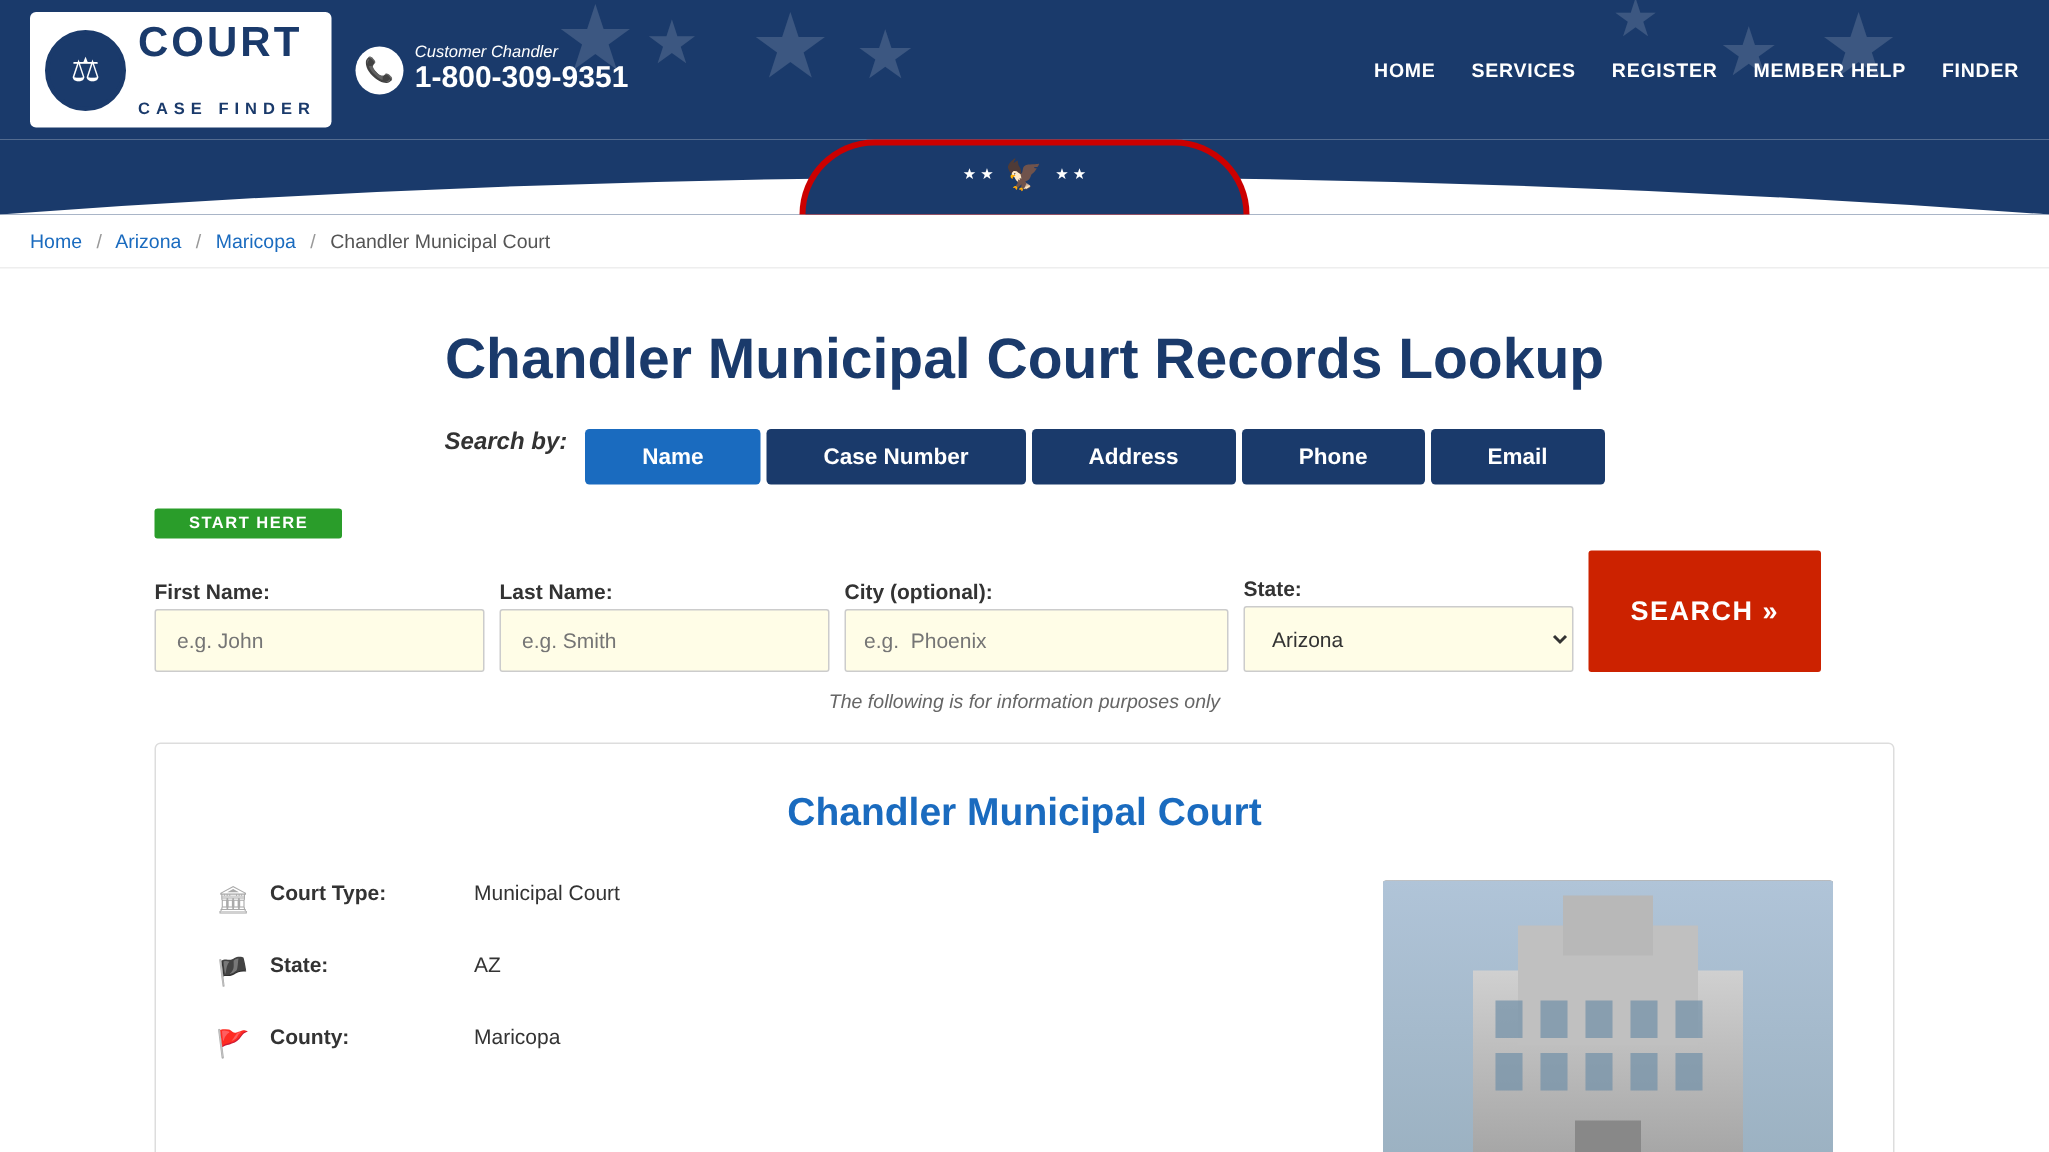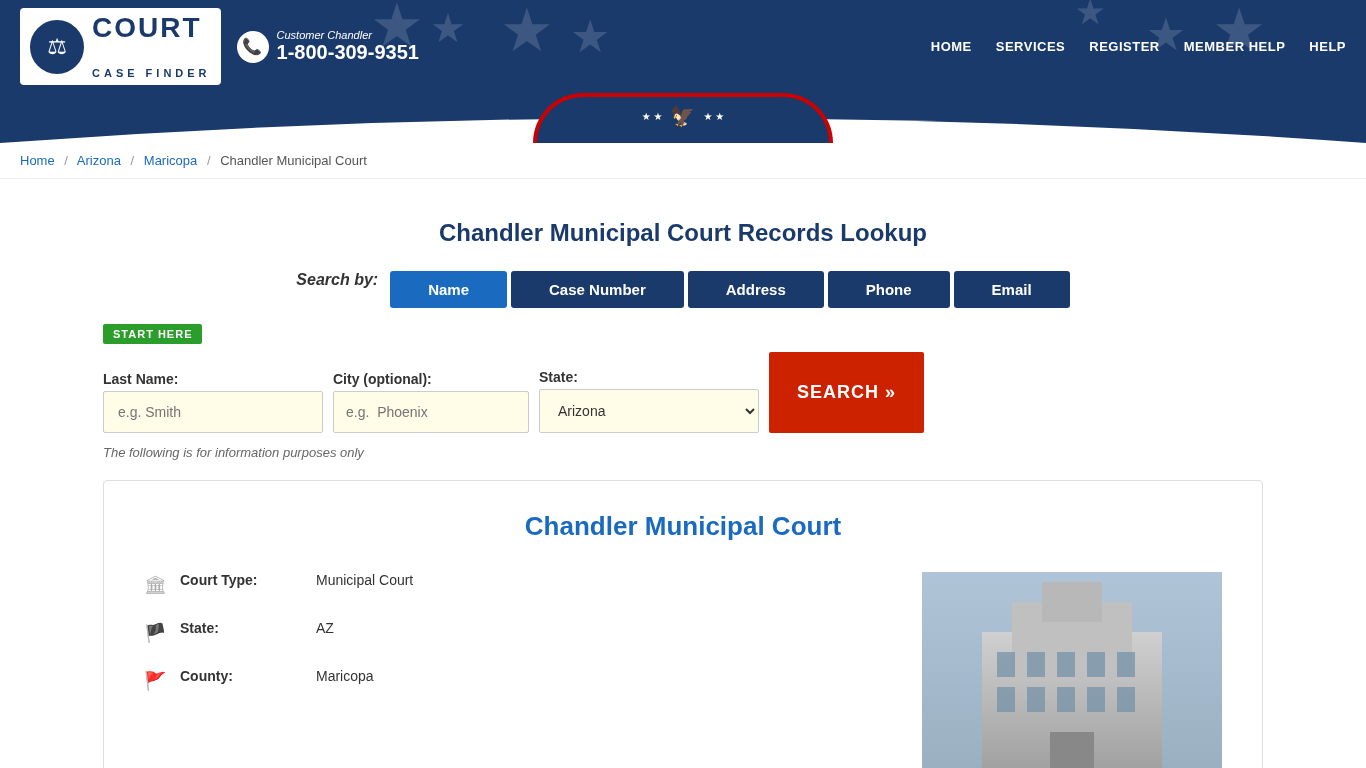--- a/index.html
+++ b/index.html
@@ -192,21 +192,21 @@
     
     .main-content {
       max-width: 1200px;
       margin: 0 auto;
       padding: 20px;
     }
 
     .page-title {
       text-align: center;
       color: #1a3a6b;
-      font-size: 24px;
+      font-size: 38px;
       font-weight: bold;
       margin: 20px 0 24px 0;
     }
 
     
     .search-by-row {
       display: flex;
       align-items: flex-start;
       justify-content: center;
       gap: 4px;
@@ -235,21 +235,21 @@
       background: #1a3a6b;
       color: #fff;
     }
 
     
     .start-here-badge {
       background: #2a9d2a;
       color: #fff;
       font-size: 11px;
       font-weight: bold;
-      padding: 4px 10px;
+      padding: 4px 23px;
       border-radius: 2px;
       display: inline-block;
       margin-bottom: 8px;
       letter-spacing: 1px;
     }
 
     .search-form-row {
       display: flex;
       align-items: flex-end;
       gap: 10px;
@@ -269,21 +269,21 @@
       background: #fffde7;
       border: 1px solid #ccc;
       padding: 12px 14px;
       font-size: 14px;
       color: #999;
       border-radius: 2px;
       outline: none;
     }
     .input-first { width: 220px; }
     .input-last { width: 220px; }
-    .input-city { width: 196px; padding-left: 12px; }
+    .input-city { width: 256px; padding-left: 12px; }
     .select-state {
       background: #fffde7;
       border: 1px solid #ccc;
       padding: 12px 14px;
       font-size: 14px;
       color: #333;
       border-radius: 2px;
       outline: none;
       width: 220px;
       appearance: auto;
@@ -295,21 +295,21 @@
       padding: 30px 28px;
       font-size: 18px;
       font-weight: bold;
       cursor: pointer;
       border-radius: 2px;
       white-space: nowrap;
       letter-spacing: 1px;
     }
 
     .info-note {
-      text-align: left;
+      text-align: center;
       font-style: italic;
       color: #666;
       font-size: 13px;
       margin-top: 8px;
     }
 
     
     .info-card {
       border: 1px solid #ddd;
       border-radius: 4px;
@@ -400,21 +400,21 @@
         <div class="phone-number">1-800-309-9351</div>
       </div>
     </div>
   </div>
 
   <nav class="header-nav">
     <a class="nav-link" href="#">HOME</a>
     <a class="nav-link" href="#">SERVICES</a>
     <a class="nav-link" href="#">REGISTER</a>
     <a class="nav-link" href="#">MEMBER HELP</a>
-    <a class="nav-link" href="#">HELP</a>
+    <a class="nav-link" href="#">FINDER</a>
   </nav>
 </header>
 
 <div class="ribbon-area">
   <div class="eagle-emblem">
     <div class="eagle-arc">
       <div class="eagle-content">
         <span class="star-small">★ ★</span>
         <span class="eagle-symbol">🦅</span>
         <span class="star-small">★ ★</span>
@@ -445,20 +445,24 @@
     <button class="tab-btn active">Name</button>
     <button class="tab-btn inactive">Case Number</button>
     <button class="tab-btn inactive">Address</button>
     <button class="tab-btn inactive">Phone</button>
     <button class="tab-btn inactive">Email</button>
   </div>
 
   <div>
     <span class="start-here-badge">START HERE</span>
     <div class="search-form-row">
+      <div class="form-group">
+        <label>First Name:</label>
+        <input class="form-input input-first" type="text" placeholder="e.g. John" style="">
+      </div>
       <div class="form-group">
         <label>Last Name:</label>
         <input class="form-input input-last" type="text" placeholder="e.g. Smith" style="">
       </div>
       <div class="form-group">
         <label>City (optional):</label>
         <input class="form-input input-city" type="text" placeholder="e.g.  Phoenix" style="">
       </div>
       <div class="form-group">
         <label>State:</label>

